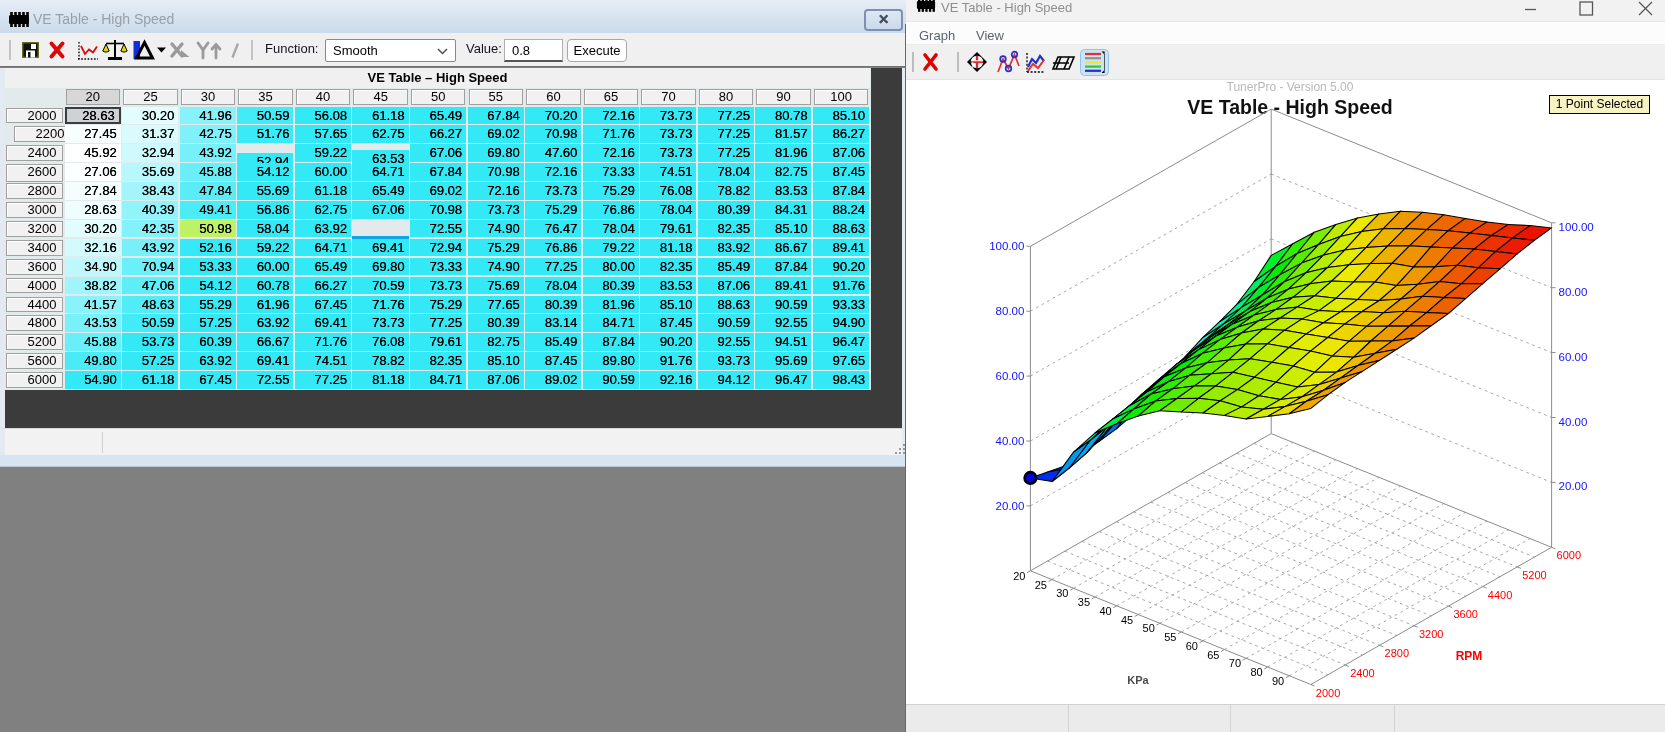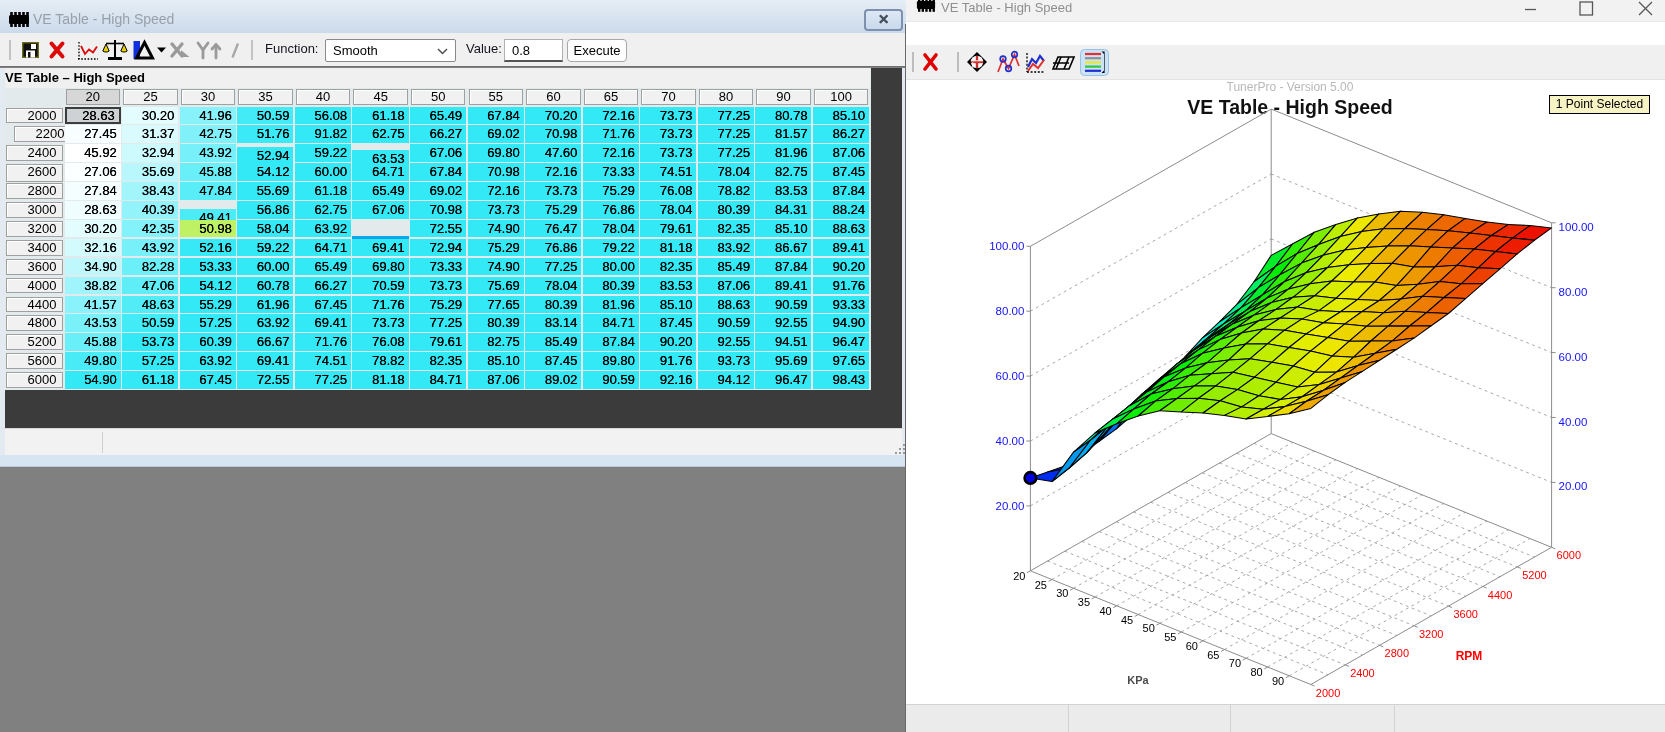--- a/index.html
+++ b/index.html
@@ -18,21 +18,21 @@
   border-bottom:1px solid #707070; }
 #lcontent { position:absolute; left:0; top:68px; width:906px; height:360px; background:#3b3b3b;
   border-left:5px solid #e3eaf2; border-right:4px solid #e3eaf2; }
 #lstatus { position:absolute; left:0; top:428px; width:906px; height:27px; background:#f2f2f2;
   border-top:1px solid #d8d8d8; border-left:5px solid #e3eaf2; border-right:4px solid #e3eaf2; }
 #lbottom { position:absolute; left:0; top:455px; width:906px; height:12px; background:#d7e4f2; border-bottom:1px solid #b9c6d8; box-sizing:border-box; }
 
 
 #tbl { position:absolute; left:5px; top:68px; width:866px; height:322px; background:#e2eaec; }
 .ttl { position:absolute; background:#f0f0f0; font-weight:bold; font-size:13px;
-  line-height:19px; color:#000; }
+  text-align:center; line-height:19px; color:#000; }
 .hc { position:absolute; }
 .hb { display:block; width:100%; height:100%; background:#f1f1f1; border:1px solid #a0a0a0;
   box-shadow:inset 1px 1px 0 #fff; font-size:13px; text-align:center; line-height:14px; color:#000; }
 .rb { text-align:right; padding-right:5px; }
 .dc { position:absolute; font-size:13px; text-align:right; padding-right:4px; line-height:17px;
   color:#000; text-shadow:0.18px 0 0 #000; }
 .sel { border:2px solid #3c3c3c; background:#ced2d4 !important; line-height:13px; }
 
 
 #rwin { position:absolute; left:906px; top:0; width:759px; height:732px; background:#fff; }
@@ -238,34 +238,34 @@
       <div class="dc" style="left:520.1px;top:38.5px;width:56.2px;height:17.5px;background:rgb(52,233,246)">70.20</div>
       <div class="dc" style="left:577.6px;top:38.5px;width:56.2px;height:17.5px;background:rgb(52,233,246)">72.16</div>
       <div class="dc" style="left:635.2px;top:38.5px;width:56.2px;height:17.5px;background:rgb(52,233,246)">73.73</div>
       <div class="dc" style="left:692.8px;top:38.5px;width:56.2px;height:17.5px;background:rgb(52,233,246)">77.25</div>
       <div class="dc" style="left:750.3px;top:38.5px;width:56.2px;height:17.5px;background:rgb(52,233,246)">80.78</div>
       <div class="dc" style="left:807.9px;top:38.5px;width:56.2px;height:17.5px;background:rgb(52,233,246)">85.10</div>
       <div class="dc" style="left:59.5px;top:57.4px;width:56.2px;height:17.5px;background:rgb(248,254,255)">27.45</div>
       <div class="dc" style="left:117.1px;top:57.4px;width:56.2px;height:17.5px;background:rgb(218,251,253)">31.37</div>
       <div class="dc" style="left:174.6px;top:57.4px;width:56.2px;height:17.5px;background:rgb(128,241,249)">42.75</div>
       <div class="dc" style="left:232.2px;top:57.4px;width:56.2px;height:17.5px;background:rgb(58,234,246)">51.76</div>
-      <div class="dc" style="left:289.8px;top:57.4px;width:56.2px;height:17.5px;background:rgb(52,233,246)">91.82</div>
+      <div class="dc" style="left:289.8px;top:57.4px;width:56.2px;height:17.5px;background:rgb(52,233,246)">57.65</div>
       <div class="dc" style="left:347.4px;top:57.4px;width:56.2px;height:17.5px;background:rgb(52,233,246)">62.75</div>
       <div class="dc" style="left:404.9px;top:57.4px;width:56.2px;height:17.5px;background:rgb(52,233,246)">66.27</div>
       <div class="dc" style="left:462.5px;top:57.4px;width:56.2px;height:17.5px;background:rgb(52,233,246)">69.02</div>
       <div class="dc" style="left:520.1px;top:57.4px;width:56.2px;height:17.5px;background:rgb(52,233,246)">70.98</div>
       <div class="dc" style="left:577.6px;top:57.4px;width:56.2px;height:17.5px;background:rgb(52,233,246)">71.76</div>
       <div class="dc" style="left:635.2px;top:57.4px;width:56.2px;height:17.5px;background:rgb(52,233,246)">73.73</div>
       <div class="dc" style="left:692.8px;top:57.4px;width:56.2px;height:17.5px;background:rgb(52,233,246)">77.25</div>
       <div class="dc" style="left:750.3px;top:57.4px;width:56.2px;height:17.5px;background:rgb(52,233,246)">81.57</div>
       <div class="dc" style="left:807.9px;top:57.4px;width:56.2px;height:17.5px;background:rgb(52,233,246)">86.27</div>
       <div class="dc" style="left:59.5px;top:76.3px;width:56.2px;height:17.5px;background:rgb(255,255,255)">45.92</div>
       <div class="dc" style="left:117.1px;top:76.3px;width:56.2px;height:17.5px;background:rgb(205,250,253)">32.94</div>
       <div class="dc" style="left:174.6px;top:76.3px;width:56.2px;height:17.5px;background:rgb(119,240,249)">43.92</div>
-      <div class="dc" style="left:232.2px;top:79px;width:56.2px;height:17.5px;background:rgb(52,233,246)">52.94</div>
+      <div class="dc" style="left:232.2px;top:85px;width:56.2px;height:17.5px;background:rgb(52,233,246)">52.94</div>
       <div class="dc" style="left:289.8px;top:76.3px;width:56.2px;height:17.5px;background:rgb(52,233,246)">59.22</div>
       <div class="dc" style="left:347.4px;top:82px;width:56.2px;height:17.5px;background:rgb(52,233,246)">63.53</div>
       <div class="dc" style="left:404.9px;top:76.3px;width:56.2px;height:17.5px;background:rgb(52,233,246)">67.06</div>
       <div class="dc" style="left:462.5px;top:76.3px;width:56.2px;height:17.5px;background:rgb(52,233,246)">69.80</div>
       <div class="dc" style="left:520.1px;top:76.3px;width:56.2px;height:17.5px;background:rgb(52,233,246)">47.60</div>
       <div class="dc" style="left:577.6px;top:76.3px;width:56.2px;height:17.5px;background:rgb(52,233,246)">72.16</div>
       <div class="dc" style="left:635.2px;top:76.3px;width:56.2px;height:17.5px;background:rgb(52,233,246)">73.73</div>
       <div class="dc" style="left:692.8px;top:76.3px;width:56.2px;height:17.5px;background:rgb(52,233,246)">77.25</div>
       <div class="dc" style="left:750.3px;top:76.3px;width:56.2px;height:17.5px;background:rgb(52,233,246)">81.96</div>
       <div class="dc" style="left:807.9px;top:76.3px;width:56.2px;height:17.5px;background:rgb(52,233,246)">87.06</div>
@@ -292,21 +292,21 @@
       <div class="dc" style="left:404.9px;top:114.1px;width:56.2px;height:17.5px;background:rgb(52,233,246)">69.02</div>
       <div class="dc" style="left:462.5px;top:114.1px;width:56.2px;height:17.5px;background:rgb(52,233,246)">72.16</div>
       <div class="dc" style="left:520.1px;top:114.1px;width:56.2px;height:17.5px;background:rgb(52,233,246)">73.73</div>
       <div class="dc" style="left:577.6px;top:114.1px;width:56.2px;height:17.5px;background:rgb(52,233,246)">75.29</div>
       <div class="dc" style="left:635.2px;top:114.1px;width:56.2px;height:17.5px;background:rgb(52,233,246)">76.08</div>
       <div class="dc" style="left:692.8px;top:114.1px;width:56.2px;height:17.5px;background:rgb(52,233,246)">78.82</div>
       <div class="dc" style="left:750.3px;top:114.1px;width:56.2px;height:17.5px;background:rgb(52,233,246)">83.53</div>
       <div class="dc" style="left:807.9px;top:114.1px;width:56.2px;height:17.5px;background:rgb(52,233,246)">87.84</div>
       <div class="dc" style="left:59.5px;top:133.0px;width:56.2px;height:17.5px;background:rgb(239,253,254)">28.63</div>
       <div class="dc" style="left:117.1px;top:133.0px;width:56.2px;height:17.5px;background:rgb(147,243,250)">40.39</div>
-      <div class="dc" style="left:174.6px;top:141px;width:56.2px;height:17.5px;background:rgb(76,236,247)">49.41</div>
+      <div class="dc" style="left:174.6px;top:133.0px;width:56.2px;height:17.5px;background:rgb(76,236,247)">49.41</div>
       <div class="dc" style="left:232.2px;top:133.0px;width:56.2px;height:17.5px;background:rgb(52,233,246)">56.86</div>
       <div class="dc" style="left:289.8px;top:133.0px;width:56.2px;height:17.5px;background:rgb(52,233,246)">62.75</div>
       <div class="dc" style="left:347.4px;top:133.0px;width:56.2px;height:17.5px;background:rgb(52,233,246)">67.06</div>
       <div class="dc" style="left:404.9px;top:133.0px;width:56.2px;height:17.5px;background:rgb(52,233,246)">70.98</div>
       <div class="dc" style="left:462.5px;top:133.0px;width:56.2px;height:17.5px;background:rgb(52,233,246)">73.73</div>
       <div class="dc" style="left:520.1px;top:133.0px;width:56.2px;height:17.5px;background:rgb(52,233,246)">75.29</div>
       <div class="dc" style="left:577.6px;top:133.0px;width:56.2px;height:17.5px;background:rgb(52,233,246)">76.86</div>
       <div class="dc" style="left:635.2px;top:133.0px;width:56.2px;height:17.5px;background:rgb(52,233,246)">78.04</div>
       <div class="dc" style="left:692.8px;top:133.0px;width:56.2px;height:17.5px;background:rgb(52,233,246)">80.39</div>
       <div class="dc" style="left:750.3px;top:133.0px;width:56.2px;height:17.5px;background:rgb(52,233,246)">84.31</div>
@@ -333,21 +333,21 @@
       <div class="dc" style="left:347.4px;top:170.8px;width:56.2px;height:17.5px;background:rgb(52,233,246)">69.41</div>
       <div class="dc" style="left:404.9px;top:170.8px;width:56.2px;height:17.5px;background:rgb(52,233,246)">72.94</div>
       <div class="dc" style="left:462.5px;top:170.8px;width:56.2px;height:17.5px;background:rgb(52,233,246)">75.29</div>
       <div class="dc" style="left:520.1px;top:170.8px;width:56.2px;height:17.5px;background:rgb(52,233,246)">76.86</div>
       <div class="dc" style="left:577.6px;top:170.8px;width:56.2px;height:17.5px;background:rgb(52,233,246)">79.22</div>
       <div class="dc" style="left:635.2px;top:170.8px;width:56.2px;height:17.5px;background:rgb(52,233,246)">81.18</div>
       <div class="dc" style="left:692.8px;top:170.8px;width:56.2px;height:17.5px;background:rgb(52,233,246)">83.92</div>
       <div class="dc" style="left:750.3px;top:170.8px;width:56.2px;height:17.5px;background:rgb(52,233,246)">86.67</div>
       <div class="dc" style="left:807.9px;top:170.8px;width:56.2px;height:17.5px;background:rgb(52,233,246)">89.41</div>
       <div class="dc" style="left:59.5px;top:189.7px;width:56.2px;height:17.5px;background:rgb(190,248,252)">34.90</div>
-      <div class="dc" style="left:117.1px;top:189.7px;width:56.2px;height:17.5px;background:rgb(107,239,248)">82.28</div>
+      <div class="dc" style="left:117.1px;top:189.7px;width:56.2px;height:17.5px;background:rgb(107,239,248)">70.94</div>
       <div class="dc" style="left:174.6px;top:189.7px;width:56.2px;height:17.5px;background:rgb(52,233,246)">53.33</div>
       <div class="dc" style="left:232.2px;top:189.7px;width:56.2px;height:17.5px;background:rgb(52,233,246)">60.00</div>
       <div class="dc" style="left:289.8px;top:189.7px;width:56.2px;height:17.5px;background:rgb(52,233,246)">65.49</div>
       <div class="dc" style="left:347.4px;top:189.7px;width:56.2px;height:17.5px;background:rgb(52,233,246)">69.80</div>
       <div class="dc" style="left:404.9px;top:189.7px;width:56.2px;height:17.5px;background:rgb(52,233,246)">73.33</div>
       <div class="dc" style="left:462.5px;top:189.7px;width:56.2px;height:17.5px;background:rgb(52,233,246)">74.90</div>
       <div class="dc" style="left:520.1px;top:189.7px;width:56.2px;height:17.5px;background:rgb(52,233,246)">77.25</div>
       <div class="dc" style="left:577.6px;top:189.7px;width:56.2px;height:17.5px;background:rgb(52,233,246)">80.00</div>
       <div class="dc" style="left:635.2px;top:189.7px;width:56.2px;height:17.5px;background:rgb(52,233,246)">82.35</div>
       <div class="dc" style="left:692.8px;top:189.7px;width:56.2px;height:17.5px;background:rgb(52,233,246)">85.49</div>
@@ -473,20 +473,24 @@
     </svg>
     <div id="rtext">VE Table - High Speed</div>
     <svg class="abs" style="left:608px;top:0" width="140" height="18" viewBox="0 0 140 18">
       <line x1="11" y1="9.5" x2="22" y2="9.5" stroke="#565656" stroke-width="1.3"></line>
       <rect x="66" y="2" width="12.5" height="13" fill="none" stroke="#565656" stroke-width="1.3"></rect>
       <g stroke="#565656" stroke-width="1.3">
         <line x1="125" y1="2" x2="138" y2="15"></line>
           <line x1="138" y1="2" x2="125" y2="15"></line>
       </g>
     </svg>
+  </div>
+  <div id="rmenu">
+    <div class="menu-it" style="left:13px">Graph</div>
+    <div class="menu-it" style="left:70px">View</div>
   </div>
   <div id="rtb">
     <svg class="abs" style="left:0;top:0" width="240" height="35" viewBox="0 0 240 35">
       <path d="M7,7 l0,20" stroke="#bdbdbd" stroke-width="2" fill="none"></path>
       <g stroke="#e00000" stroke-width="3.6" stroke-linecap="round">
         <line x1="19" y1="10" x2="30" y2="24"></line>
           <line x1="30" y1="10" x2="19" y2="24"></line>
       </g>
       <path d="M52,7 l0,20" stroke="#bdbdbd" stroke-width="2" fill="none"></path>
 

